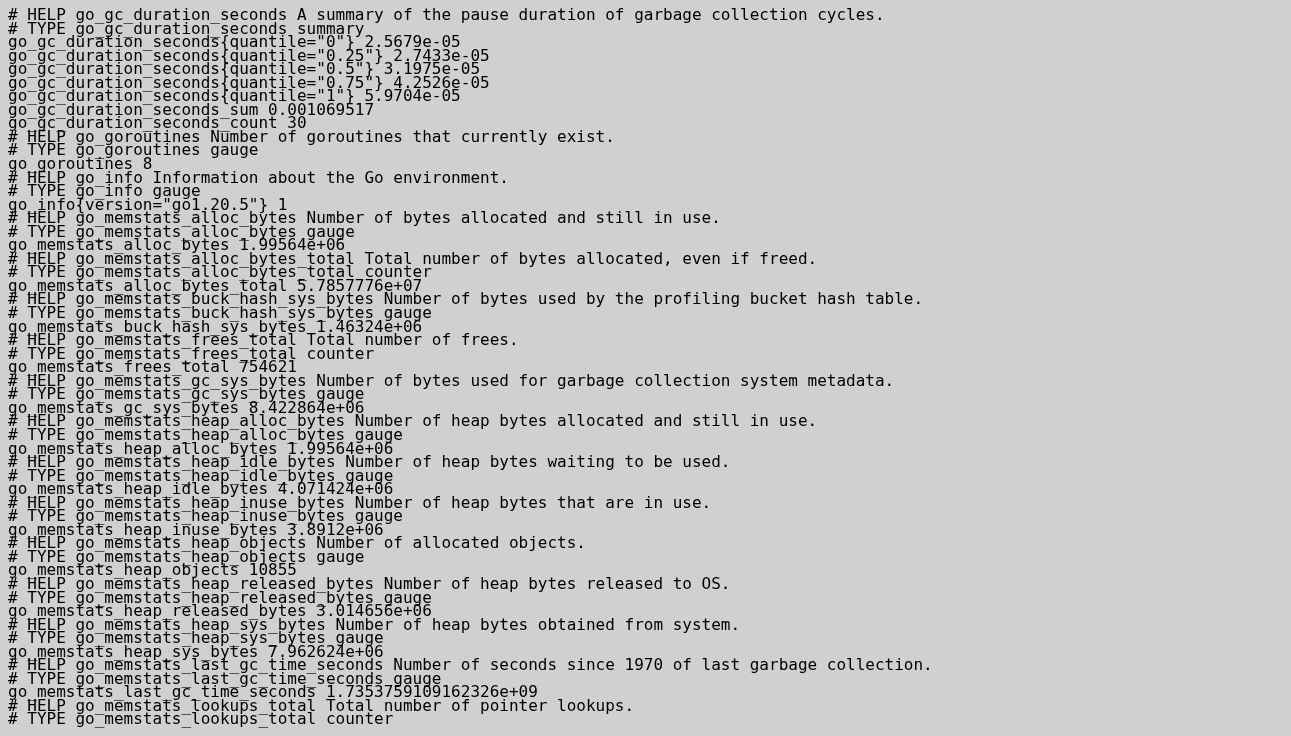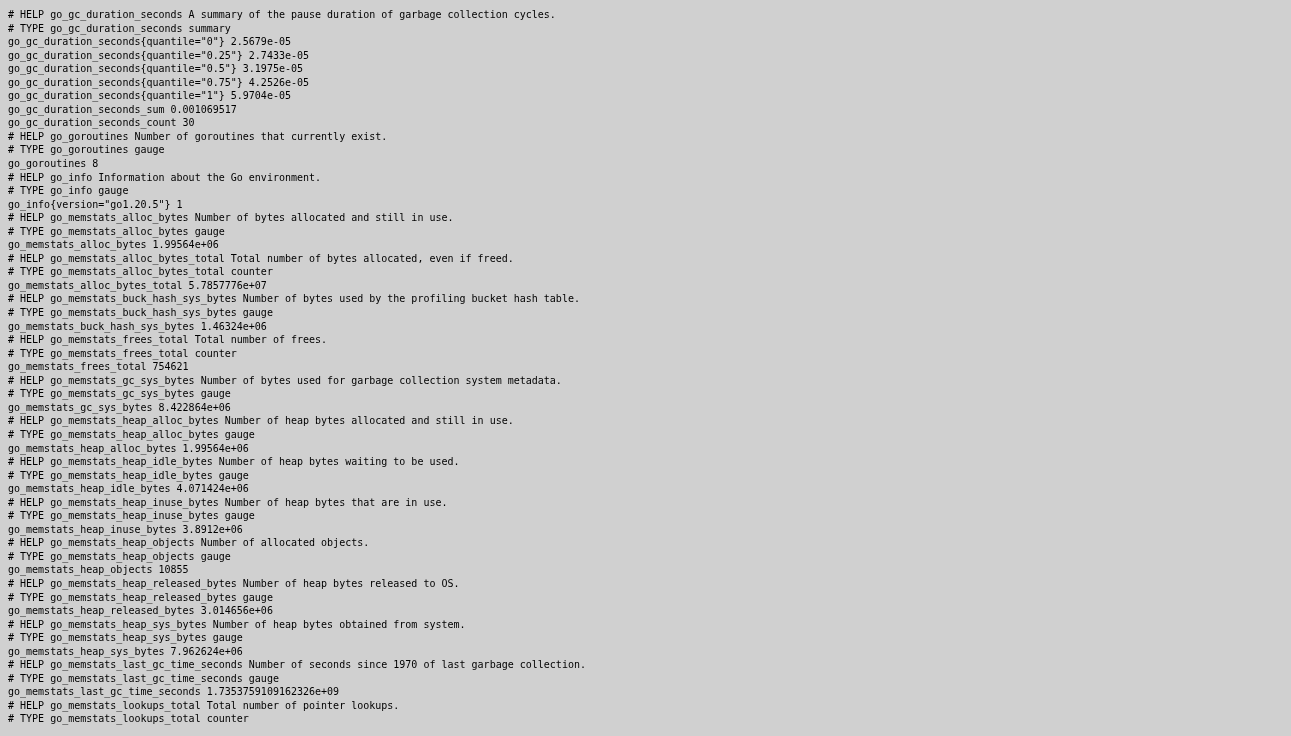--- a/index.html
+++ b/index.html
@@ -13,21 +13,21 @@
   #page {
     width: 1291px;
     height: 736px;
     background: #d0d0d0;
     position: relative;
     box-sizing: border-box;
     padding: 8px 0 0 8px;
   }
   #metrics {
     font-family: "DejaVu Sans Mono", monospace;
-    font-size: 10px;
+    font-size: 16px;
     line-height: 13.55px;
     color: #000000;
     white-space: pre;
     margin: 0;
     letter-spacing: 0px;
   }
 </style>
 </head>
 <body>
 

